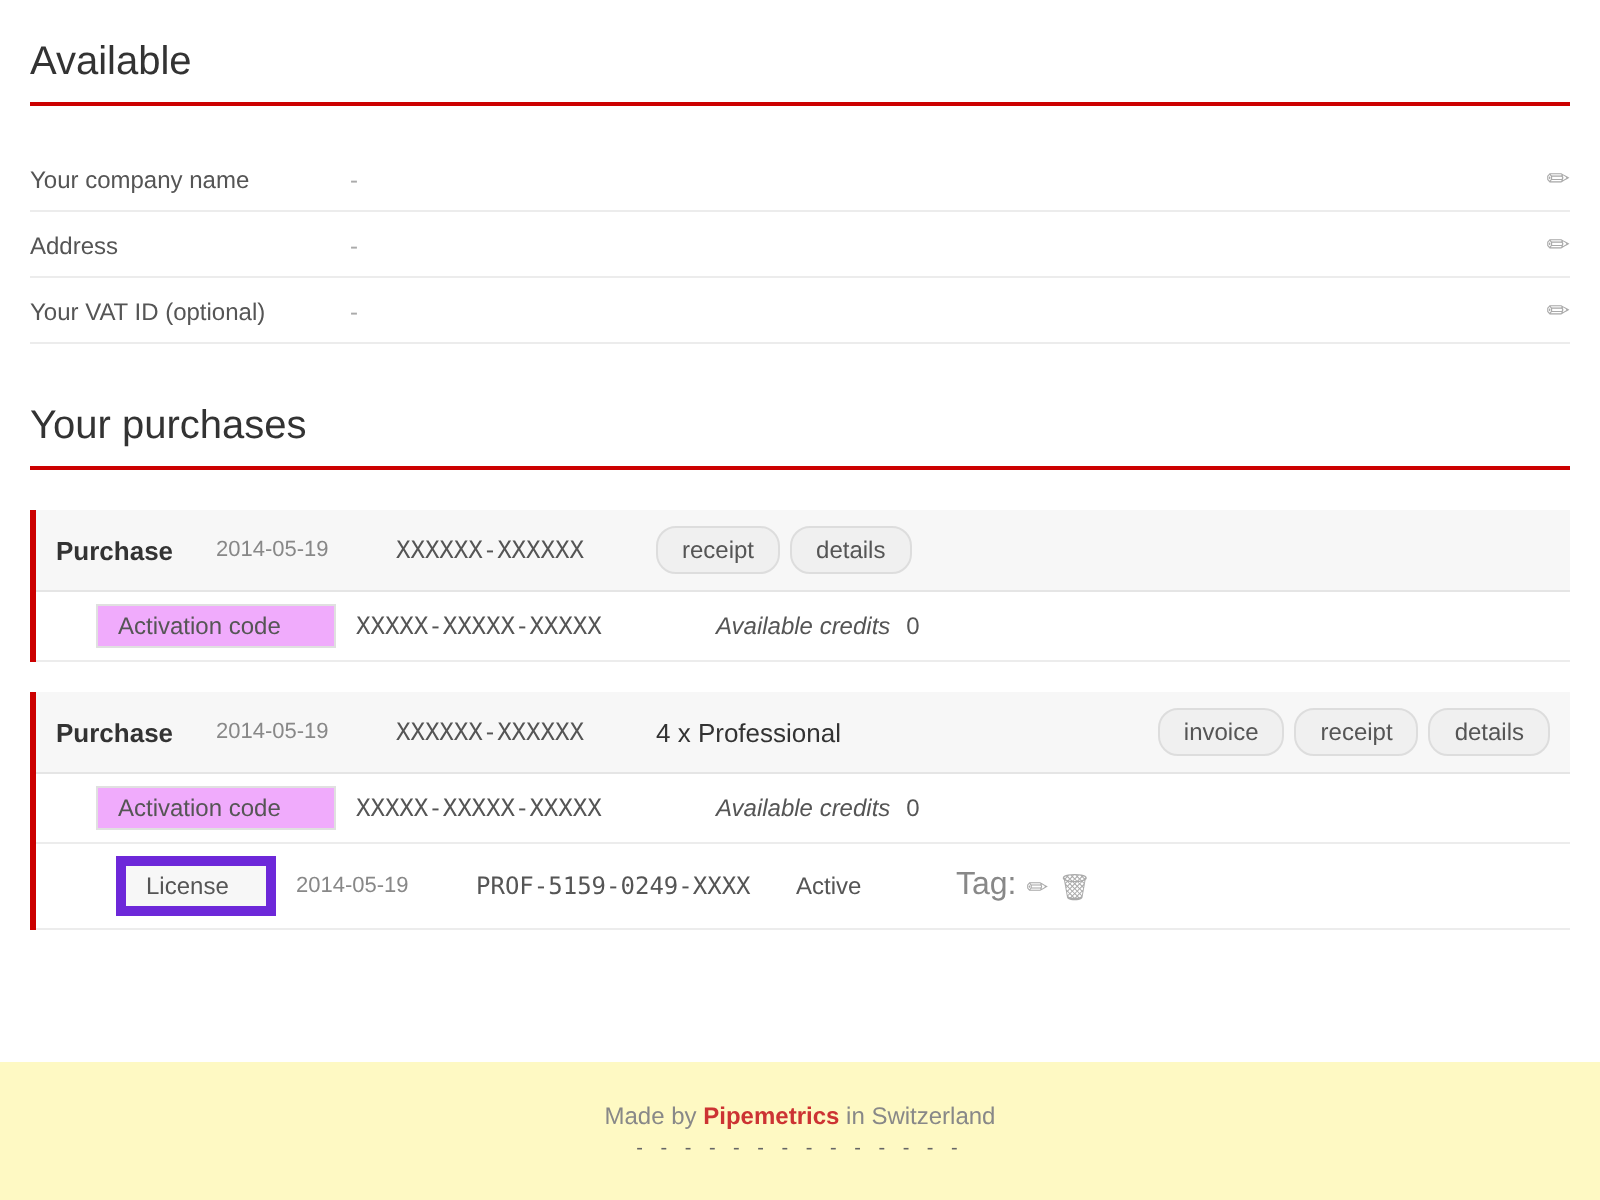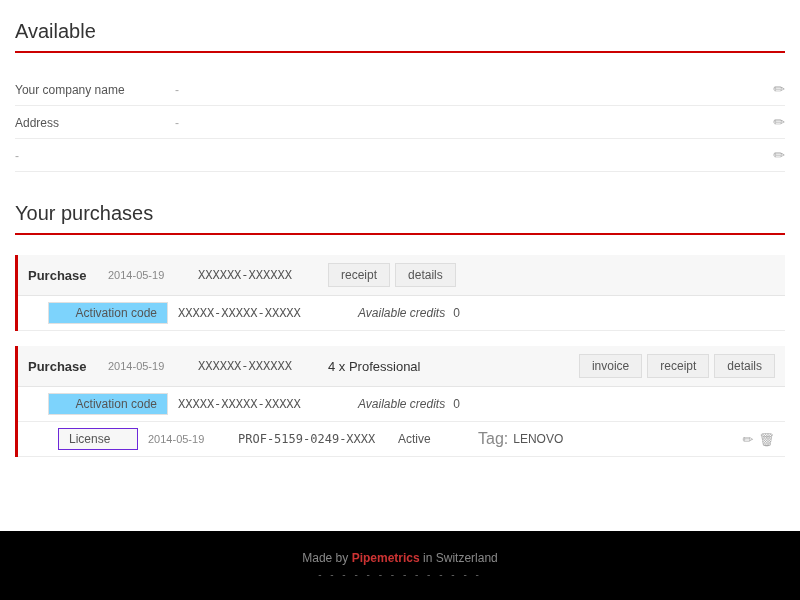--- a/index.html
+++ b/index.html
@@ -42,72 +42,71 @@
     .purchase-code { font-size: 12px; color: #555; width: 130px; font-family: monospace; }
     .purchase-product { font-size: 13px; color: #333; flex: 1; }
     .purchase-actions { display: flex; gap: 5px; }
     .action-btn {
       padding: 4px 12px;
       background: #f0f0f0;
       border: 1px solid #ddd;
       font-size: 12px;
       color: #555;
       cursor: pointer;
-      border-radius: 0;
+      border-radius: 10px;
     }
 
     .sub-row {
       display: flex;
       align-items: center;
       background: #fff;
       padding: 6px 10px 6px 30px;
       border-bottom: 1px solid #ececec;
     }
     .sub-label {
       font-size: 12px;
       color: #555;
-      background: #7dd3fc;
+      background: #f0abfc;
       border: 1px solid #e0e0e0;
       padding: 3px 10px;
       width: 120px;
       margin-right: 10px;
-      text-align: right;
     }
     .sub-code { font-size: 12px; color: #555; width: 180px; font-family: monospace; }
     .sub-credits-label { font-size: 12px; color: #555; margin-right: 8px; font-style: italic; }
     .sub-credits-value { font-size: 12px; color: #555; }
 
     .license-row {
       display: flex;
       align-items: center;
       background: #fff;
       padding: 6px 10px 6px 40px;
       border-bottom: 1px solid #ececec;
     }
     .license-label {
       font-size: 12px;
       color: #555;
       background: #f7f7f7;
-      border: 1px solid #6d28d9;
+      border: 5px solid #6d28d9;
       padding: 3px 10px;
       width: 80px;
       margin-right: 10px;
     }
     .license-date { font-size: 11px; color: #888; width: 80px; margin-right: 10px; }
     .license-code { font-size: 12px; color: #555; width: 150px; font-family: monospace; margin-right: 10px; }
     .license-status { font-size: 12px; color: #555; width: 80px; }
     .license-tag-label { font-size: 16px; color: #888; margin-right: 5px; }
     .license-tag-value { font-size: 12px; color: #555; flex: 1; }
     .license-actions { display: flex; gap: 5px; color: #aaa; cursor: pointer; font-size: 14px; }
     .icon-pencil::before { content: '✏'; font-size: 13px; }
     .icon-trash::before { content: '🗑'; font-size: 13px; }
 
     
     footer {
-      background: #000000;
+      background: #fef9c3;
       color: #888;
       text-align: center;
       padding: 20px;
       font-size: 12px;
       position: fixed;
       bottom: 0;
       width: 100%;
     }
     footer a { color: #cc3333; text-decoration: none; font-weight: bold; }
 
@@ -127,20 +126,21 @@
       <span class="field-label">Your company name</span>
       <span class="field-value">-</span>
       <span class="field-edit">✏</span>
     </div>
         <div class="field-row">
       <span class="field-label">Address</span>
       <span class="field-value">-</span>
       <span class="field-edit">✏</span>
     </div>
         <div class="field-row">
+      <span class="field-label">Your VAT ID (optional)</span>
       <span class="field-value">-</span>
       <span class="field-edit">✏</span>
     </div>
       </div>
   </div>
 
   <div class="purchases-section">
     <h2 class="section-title">Your purchases</h2>
 
     <div>
@@ -182,21 +182,20 @@
           <span class="sub-credits-label">Available credits</span>
           <span class="sub-credits-value">0</span>
         </div>
 
         <div class="license-row">
           <span class="license-label">License</span>
           <span class="license-date">2014-05-19</span>
           <span class="license-code">PROF-5159-0249-XXXX</span>
           <span class="license-status">Active</span>
           <span class="license-tag-label">Tag:</span>
-          <span class="license-tag-value">LENOVO</span>
           <div class="license-actions">
             <span class="icon-pencil"></span>
             <span class="icon-trash"></span>
           </div>
         </div>
       </div>
       </div>
   </div>
 
 </div>

